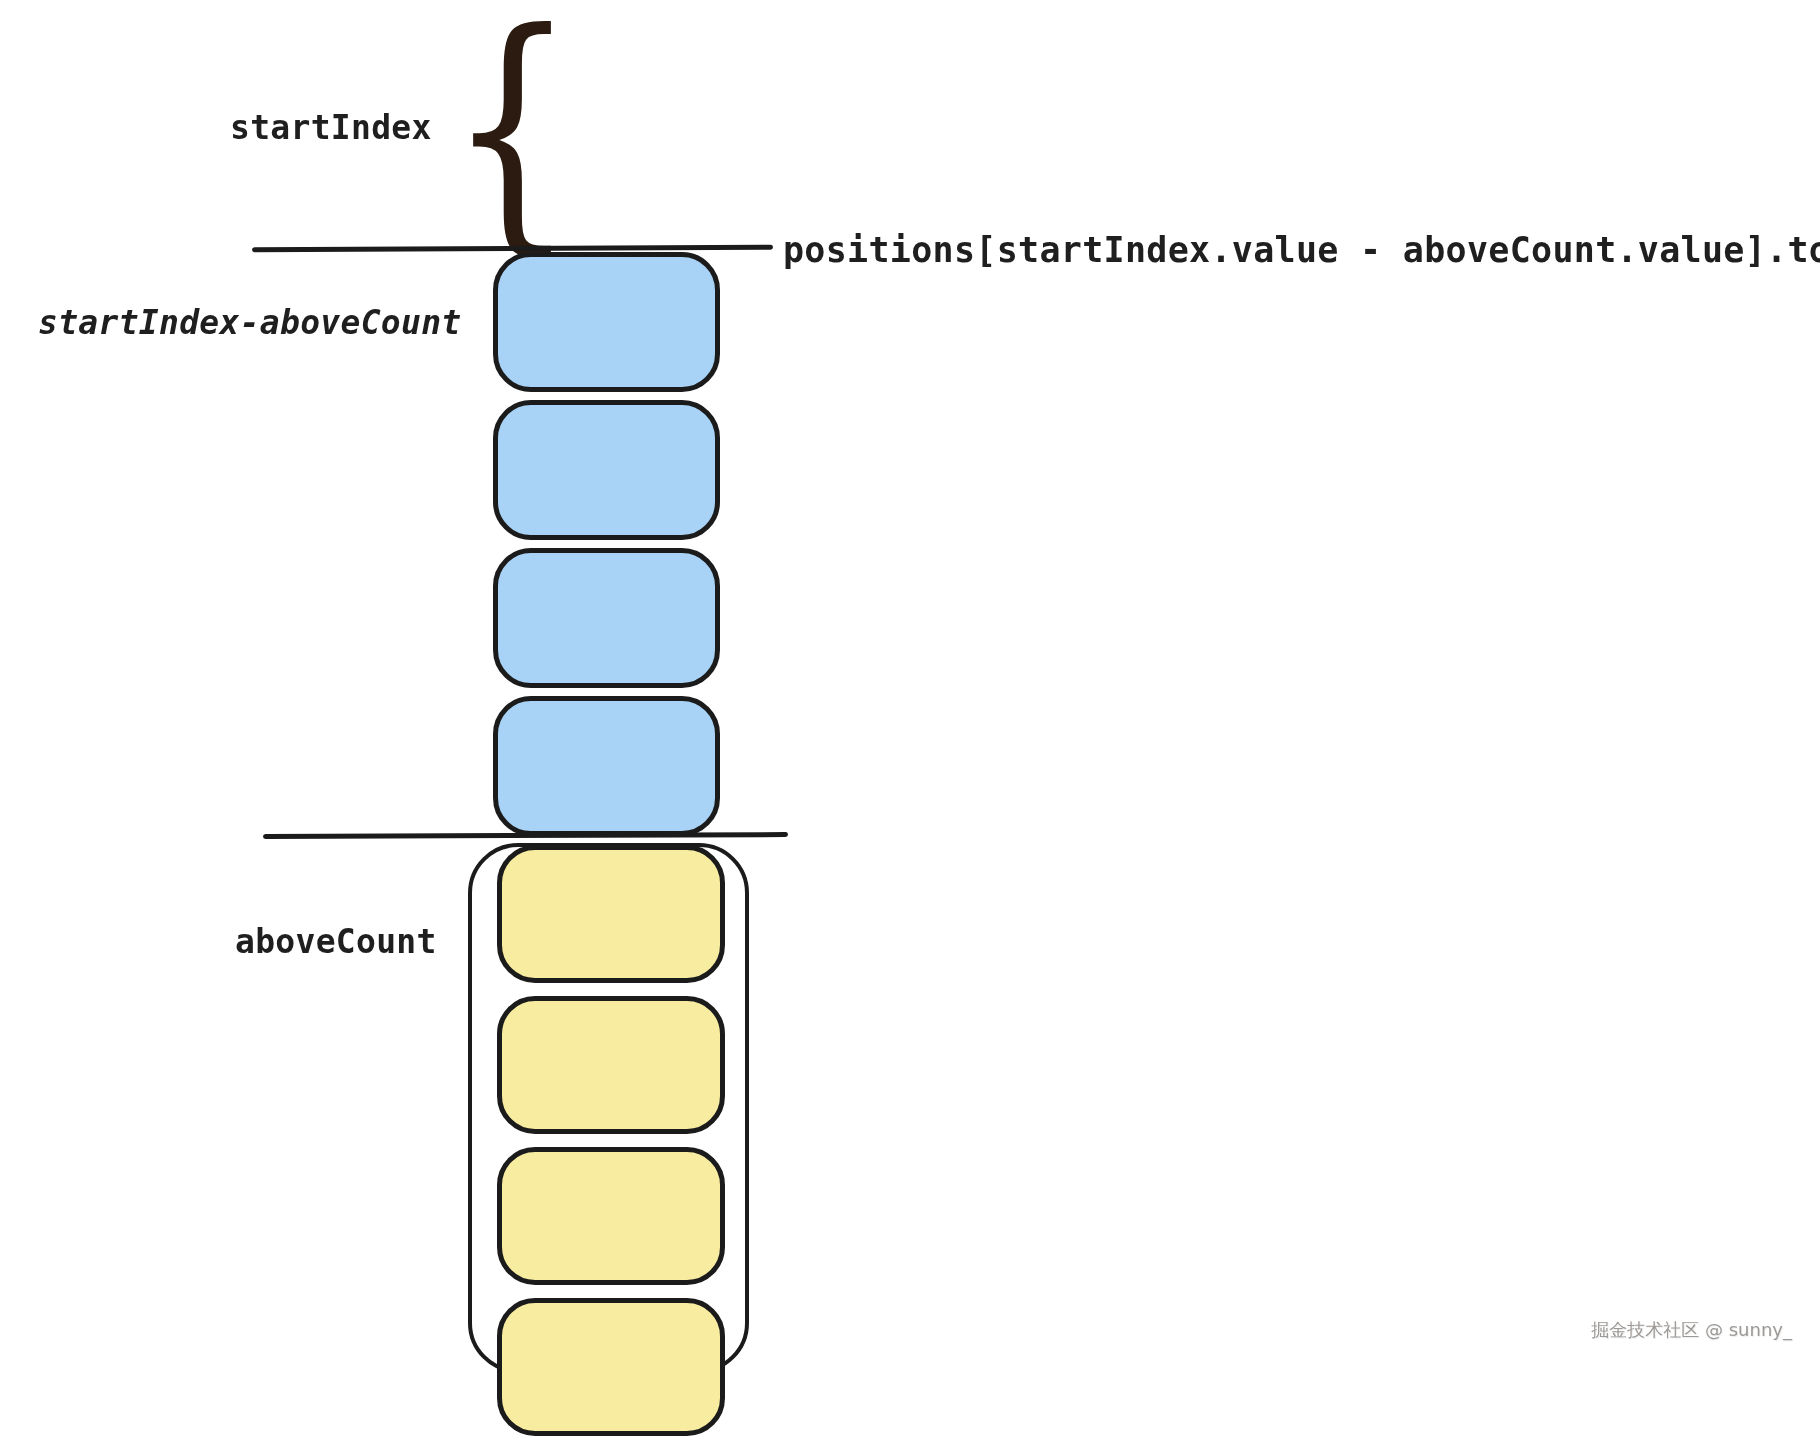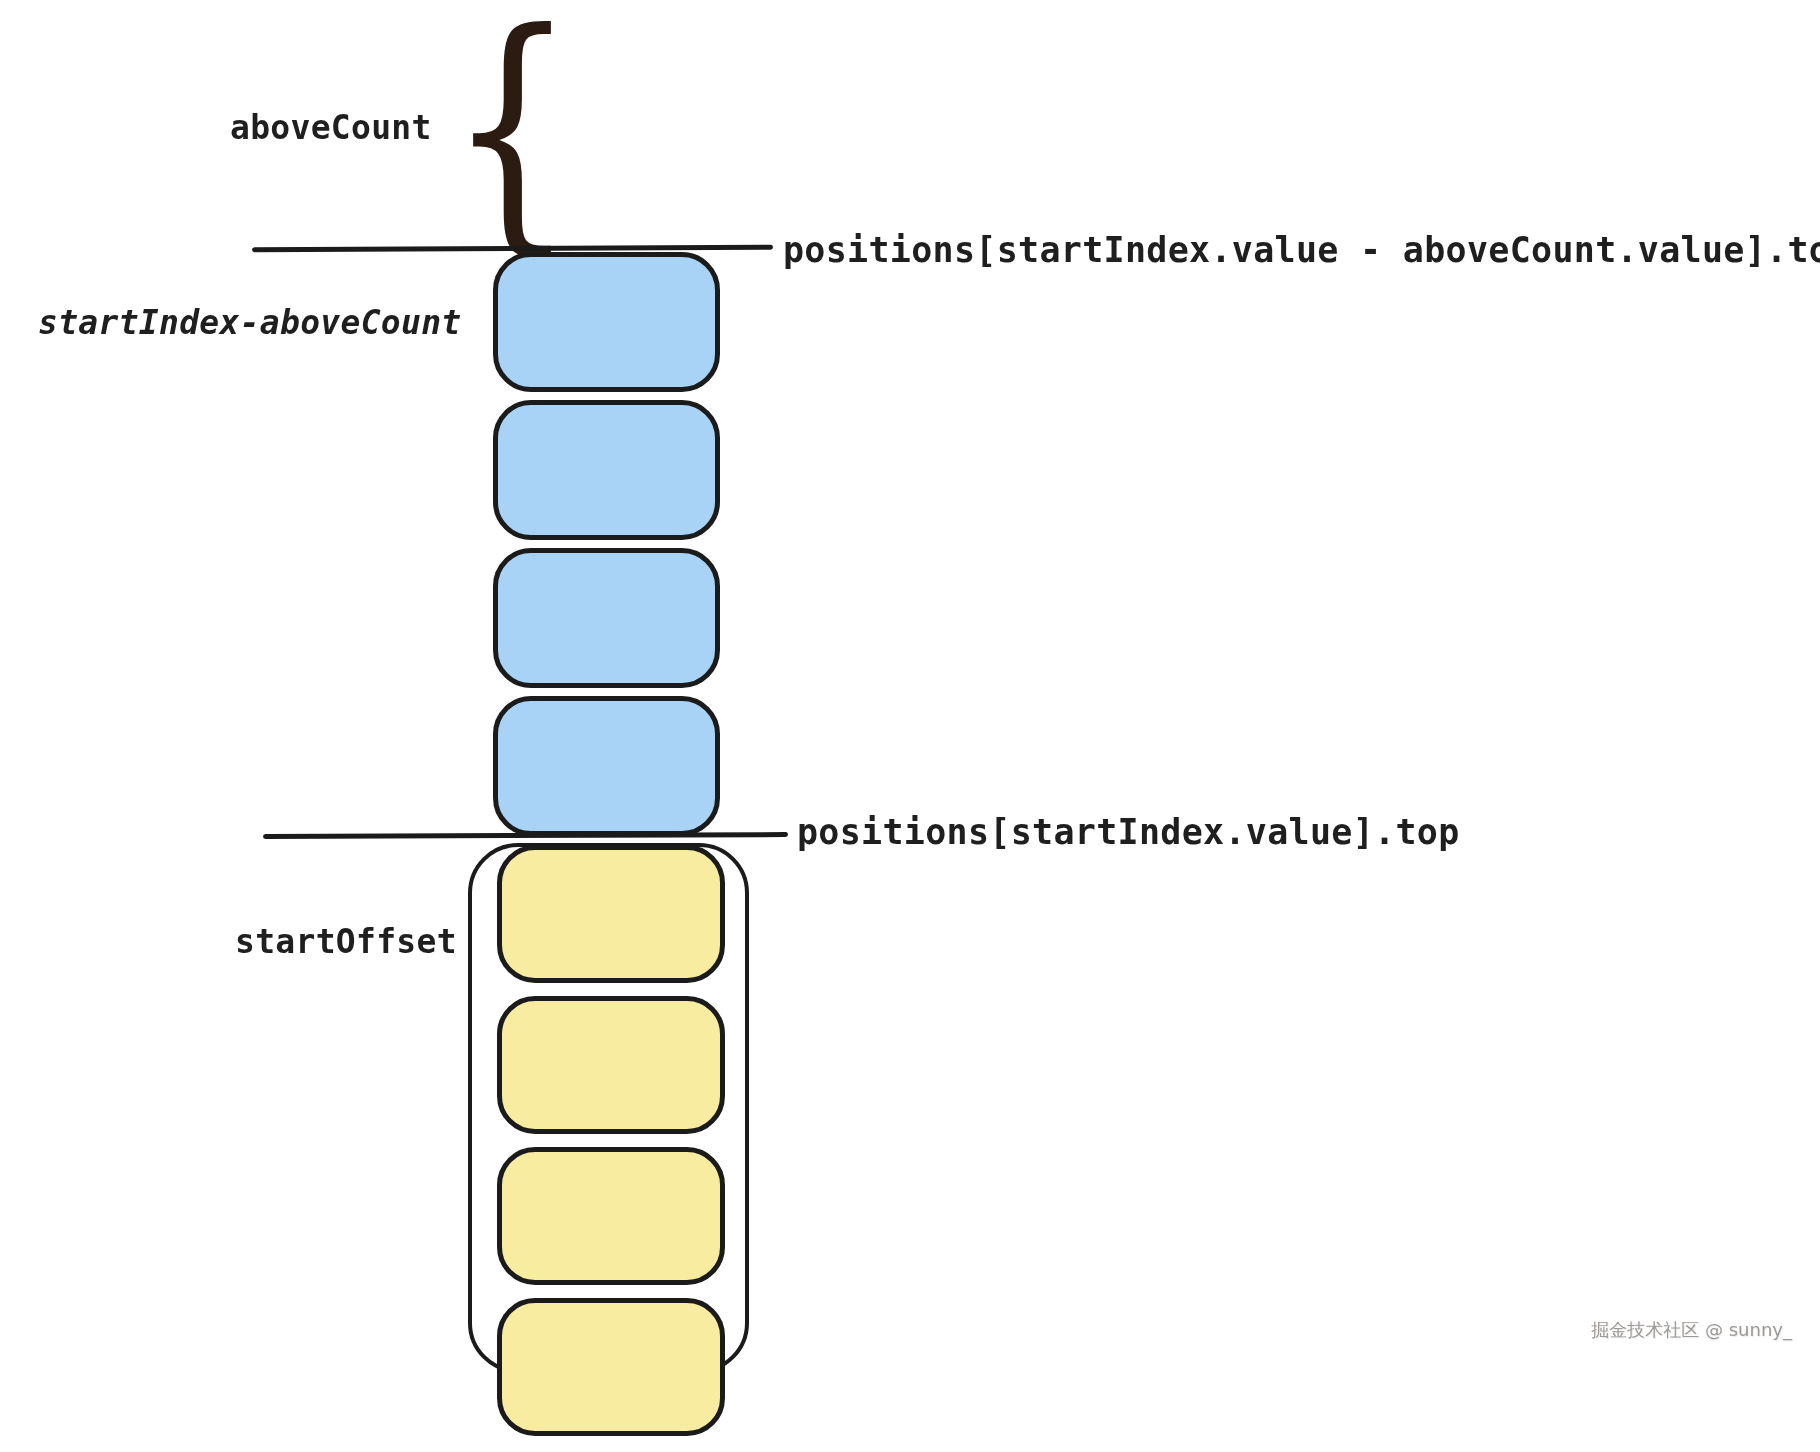--- a/index.html
+++ b/index.html
@@ -80,21 +80,21 @@
     color:var(--watermark);
     text-shadow:-1px -1px 0 rgba(255,255,255,0.9),1px 1px 1px rgba(0,0,0,0.08);
     white-space:nowrap;
   }
 </style>
 </head>
 <body>
 
 <div class="stage">
 
-  <div class="name-label label-start-offset">aboveCount</div>
+  <div class="name-label label-start-offset">startIndex</div>
 
   <div class="brace">{</div>
 
   <div class="hline line1"></div>
 
   <div class="code-label text1">positions[startIndex.value - aboveCount.value].top</div>
 
   <div class="name-label label-sia">startIndex-aboveCount</div>
 
   <div class="window-outline"></div>
@@ -107,18 +107,17 @@
     </div>
   <div>
       <div class="item-box yellow" style="left: 497px; top: 845px; width: 228px; height: 138px;"></div>
       <div class="item-box yellow" style="left: 497px; top: 996px; width: 228px; height: 138px;"></div>
       <div class="item-box yellow" style="left: 497px; top: 1147px; width: 228px; height: 138px;"></div>
       <div class="item-box yellow" style="left: 497px; top: 1298px; width: 228px; height: 138px;"></div>
     </div>
 
   <div class="hline line2"></div>
 
-  <div class="code-label text2">positions[startIndex.value].top</div>
 
-  <div class="name-label label-si">startOffset</div>
+  <div class="name-label label-si">aboveCount</div>
 
   <div class="watermark">掘金技术社区 @ sunny_</div>
 </div>
 
 </body></html>

